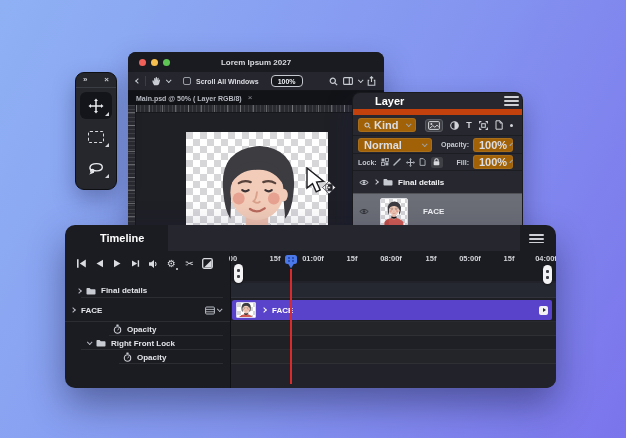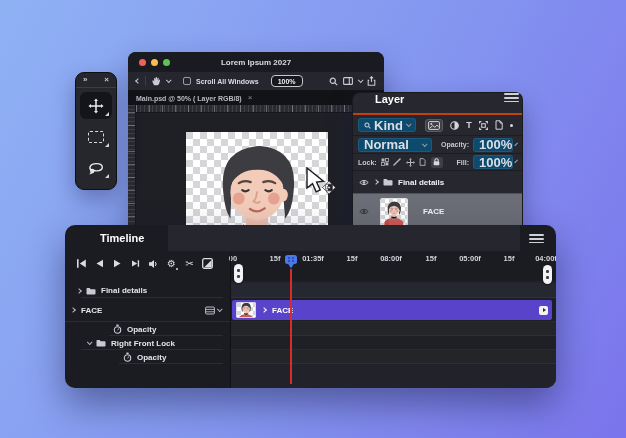--- a/index.html
+++ b/index.html
@@ -64,28 +64,28 @@
   .artboard { position:absolute; left:58px; top:27px; width:142px; height:140px; }
   .artboard svg { display:block; width:100%; height:100%; }
 
   .cursor { position:absolute; left:306px; top:167px; z-index:5; }
 
   
   .layer-panel { position:absolute; left:352px; top:92px; width:171px; height:140px;
                  background:#27282f; border-radius:8px 8px 0 0; z-index:4;
                  box-shadow:0 12px 26px rgba(23,25,70,.4);
                  border:1px solid rgba(0,0,0,.35); border-bottom:none; }
-  .lp-header { height:22px; display:flex; align-items:flex-start; justify-content:space-between;
-               padding:0 3px 0 22px; border-bottom:2px solid #c2410c; }
+  .lp-header { height:22px; display:flex; align-items:center; justify-content:space-between;
+               padding:0 3px 0 22px; border-bottom:6px solid #c2410c; }
   .lp-title { font-size:11px; font-weight:700; color:#ffffff; }
   .lp-row { display:flex; align-items:center; border-bottom:1px solid rgba(0,0,0,.26); color:#c9ccd3; }
   .kind-row { height:21px; padding:0 9px 0 5px; gap:5px; }
-  .dd-box { background:#0c4a6e; border:1px solid rgba(255,255,255,.08); border-radius:3px; height:14px;
+  .dd-box { background:#a16207; border:1px solid rgba(255,255,255,.08); border-radius:3px; height:14px;
             display:flex; align-items:center; gap:3px; padding:0 5px; color:#dcdee4;
-            font-size:13px; font-weight:700; cursor:pointer; }
+            font-size:11px; font-weight:700; cursor:pointer; }
   .dd-box .cv { color:#9fa2ab; margin-left:auto; }
   .kind-box { width:58px; }
   .filter-icons { flex:1; display:flex; align-items:center; justify-content:space-between; padding-left:4px; }
   .icon-box { background:#3e4046; border:1px solid #5a5c64; border-radius:3px; padding:1px 2px;
               display:flex; align-items:center; cursor:pointer; }
   .t-glyph { font-size:9px; font-weight:700; color:#d3d5da; line-height:1; cursor:pointer; }
   .dot-glyph { width:3px; height:3px; border-radius:50%; background:#d3d5da; cursor:pointer; }
   .blend-row { height:18px; padding:0 9px 0 5px; gap:4px; }
   .blend-box { width:74px; }
   .sm-label { font-size:7px; font-weight:700; color:#c6c9d1; }
@@ -437,21 +437,21 @@
         <svg width="11" height="11" viewBox="0 0 11 11">
             <rect x="0.7" y="0.7" width="9.6" height="9.6" rx="1.5" fill="none" stroke="#dadce2" stroke-width="1.3"></rect>
             <path d="M9.6 2 V9.6 H2 Z" fill="#dadce2"></path>
           </svg>
       </span>
     </div>
 
     <div class="tl-ruler">
       <span style="left:168px">00</span>
       <span style="left:210px">15f</span>
-      <span style="left:248px">01:35f</span>
+      <span style="left:248px">01:00f</span>
       <span style="left:287px">15f</span>
       <span style="left:326px">08:00f</span>
       <span style="left:366px">15f</span>
       <span style="left:405px">05:00f</span>
       <span style="left:444px">15f</span>
       <span style="left:481px">04:00f</span>
     </div>
 
     <span class="pill" style="left:169px; top:39px">
         <i></i>

